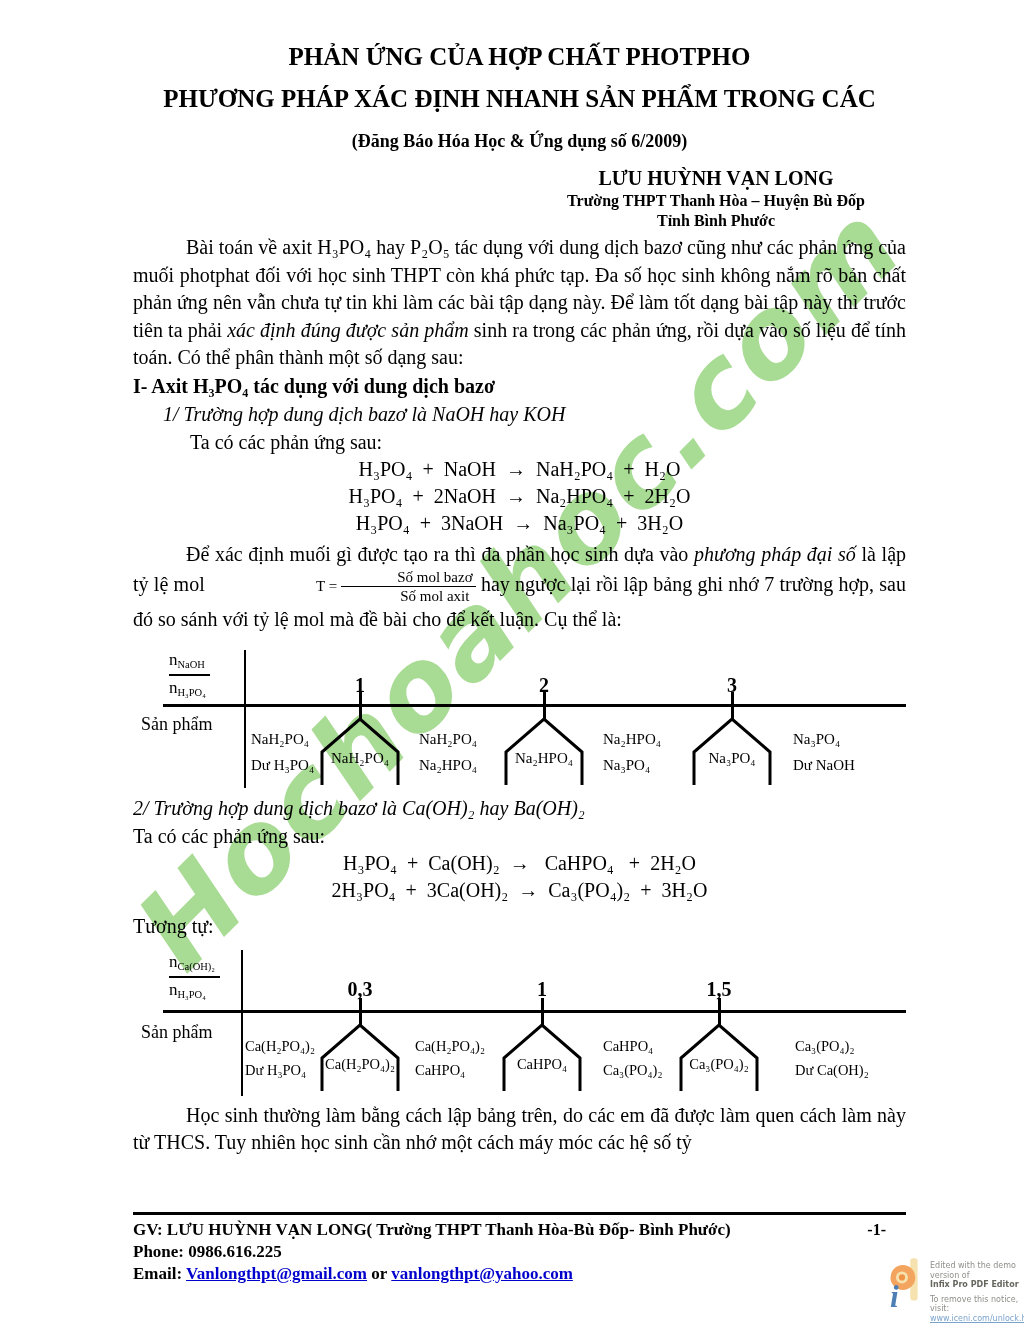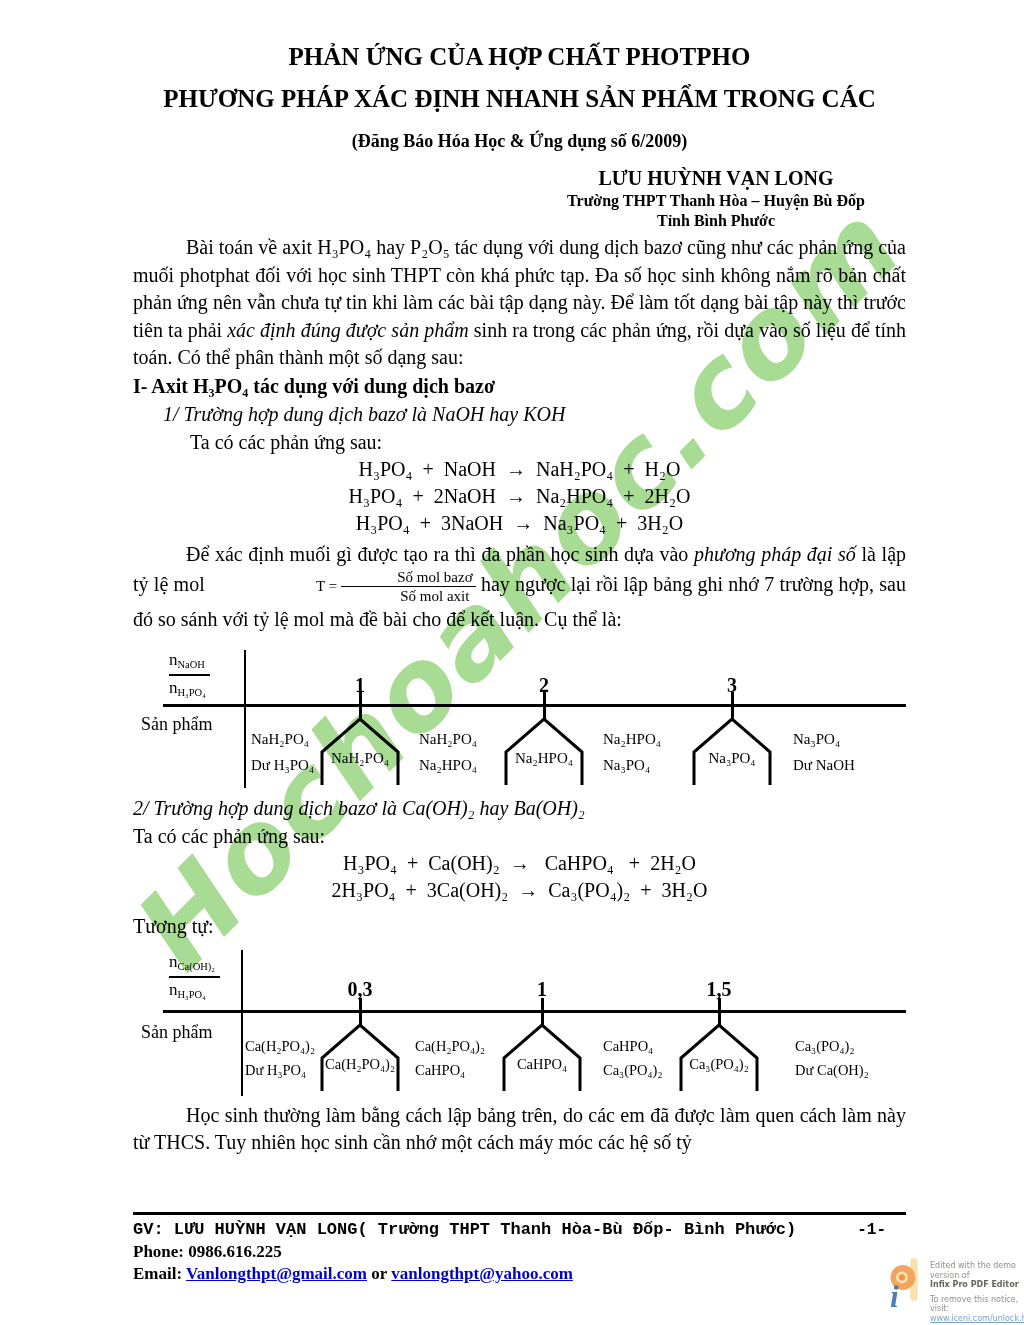--- a/index.html
+++ b/index.html
@@ -49,21 +49,21 @@
   .d1 .dregion{line-height:26px;}
   .d2 .dregion{line-height:24px;font-size:14.5px;}
   .d2 .dtentlab{font-size:14.5px;}
   .dfrac{position:absolute;line-height:1;font-size:17px;}
   .dfrac .dnum{display:block;border-bottom:2px solid #000;padding:1px 5px 4px 0;}
   .dfrac .dden{display:block;padding-top:3px;}
   .dfrac sub{font-size:10.5px;vertical-align:-3px;}
   
   .footer{position:absolute;left:133px;right:118px;top:1212px;z-index:1;font-weight:bold;font-size:17px;line-height:22px;}
   .frule{height:2.5px;background:#000;margin-bottom:4px;}
-  .fline1{display:flex;justify-content:space-between;font-family:Liberation Mono, monospace;}
+  .fline1{display:flex;justify-content:space-between;}
   .fpage{font-size:16px;padding-right:20px;}
   .flink{color:#0000cc;text-decoration:underline;cursor:pointer;}
   
   .notice{position:absolute;right:2px;bottom:2px;z-index:1;width:132px;display:flex;gap:5px;background:#fff;align-items:flex-start;}
   .nicon{width:35px;height:52px;flex:none;margin-top:3px;}
   .ntext{font-family:"DejaVu Sans",sans-serif;font-size:8px;line-height:9.5px;color:#8f8f89;padding-top:7px;}
   .nbold{font-weight:bold;color:#66665f;}
   .nl3{margin-top:5px;}
   .nlink{display:block;color:#7aa3cc;text-decoration:underline;cursor:pointer;}
 </style>

